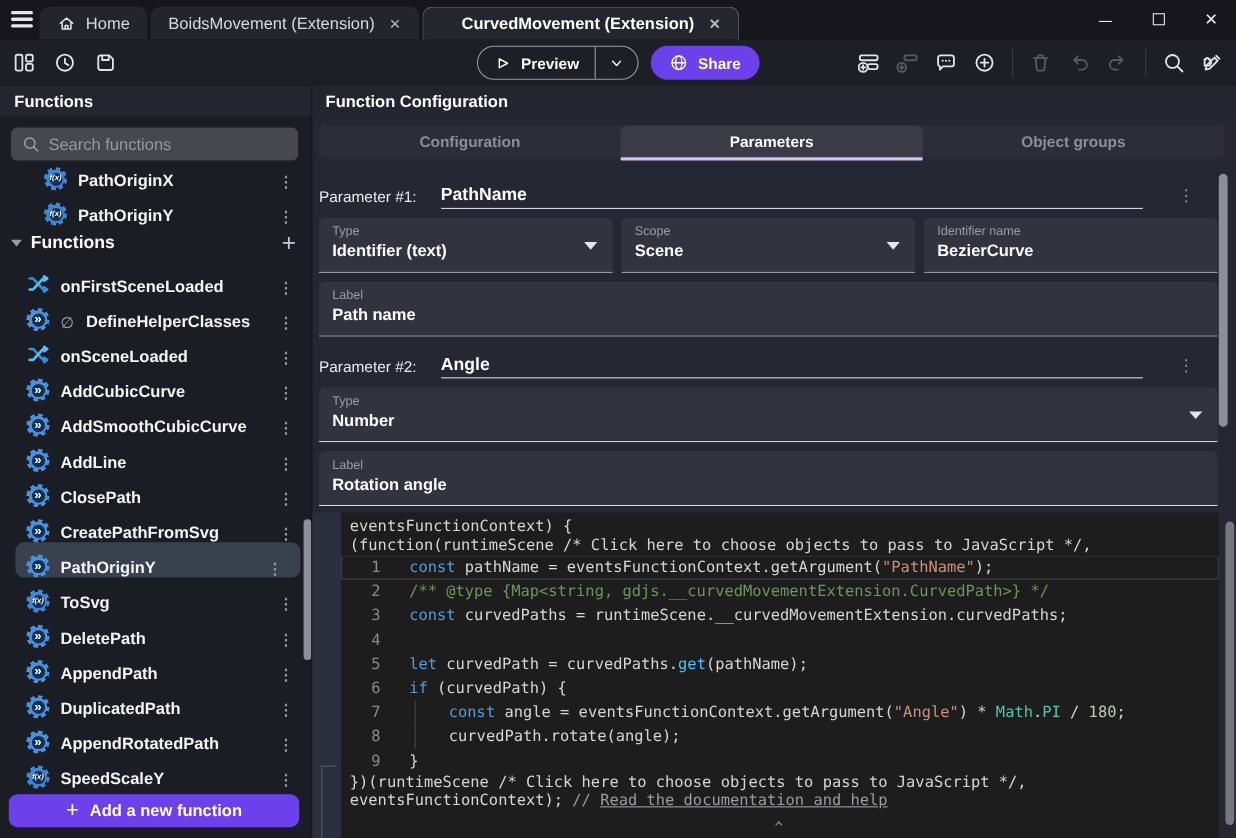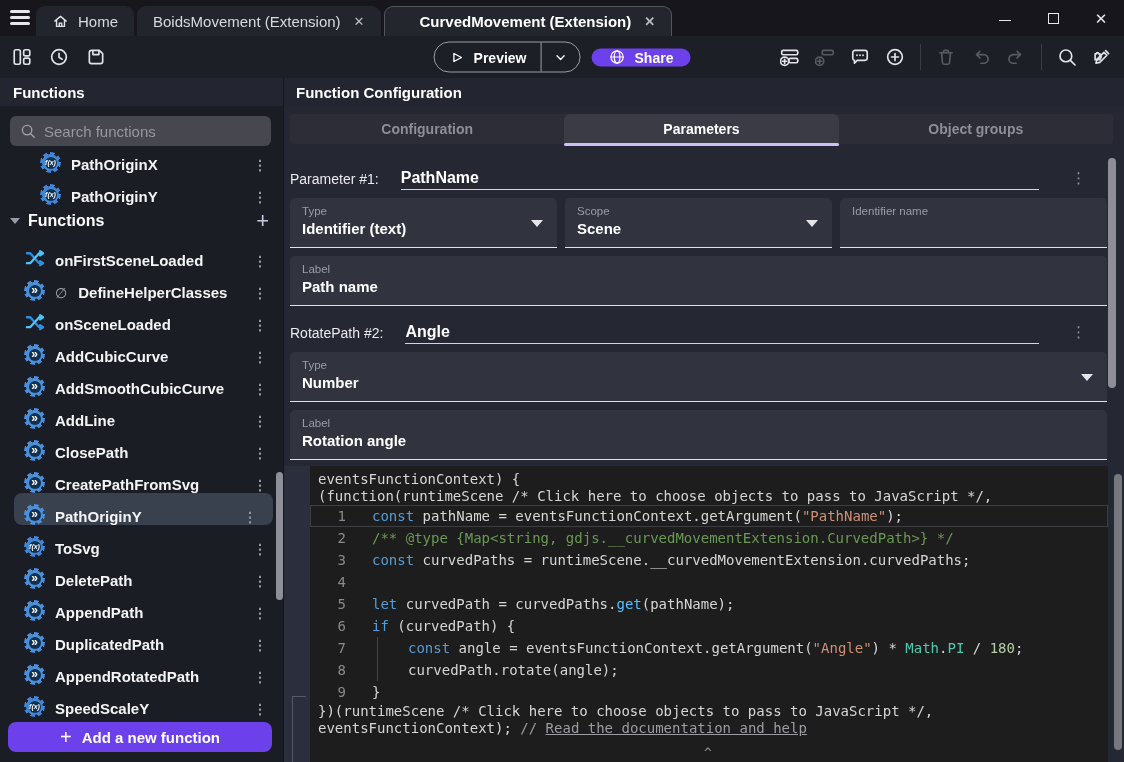--- a/index.html
+++ b/index.html
@@ -33,21 +33,21 @@
   .tb-ic svg{ width:20px; height:20px; }
   .tb-ic.dim svg{ stroke:#585962; }
   .tb-div{ width:1px; height:26px; background:#3a3b45; }
   .tb-center{ position:absolute; left:50%; top:50%; transform:translate(-50%,-50%); display:flex; gap:11px; align-items:center; }
   .preview-btn{ display:flex; align-items:center; height:31px; border:1px solid #9b9ca6; border-radius:17px; cursor:pointer; }
   .preview-main{ display:flex; align-items:center; gap:9px; padding:0 14px 0 14px; }
   .preview-btn svg{ width:16px; height:16px; stroke:#fff; }
   .preview-label{ font-size:14px; font-weight:bold; color:#fff; }
   .preview-split{ width:1px; align-self:stretch; background:#9b9ca6; }
   .preview-caret{ padding:0 11px; display:flex; align-items:center; }
-  .share-btn{ display:flex; align-items:center; gap:9px; height:18px; padding:0 17px; border-radius:17px; background:#6C41EC; cursor:pointer; }
+  .share-btn{ display:flex; align-items:center; gap:9px; height:31px; padding:0 17px; border-radius:17px; background:#6C41EC; cursor:pointer; }
   .share-btn svg{ width:17px; height:17px; stroke:#fff; stroke-width:1.3; }
   .share-label{ font-size:14px; font-weight:bold; color:#fff; }
 
   
   .sidebar{ position:absolute; top:78px; left:0; width:283px; bottom:0; background:#1b1d25; overflow:hidden; }
   .sb-header{ height:28px; background:#232530; display:flex; align-items:center; padding-left:13px; font-size:15px; font-weight:600; color:#fff; }
   .searchbox{ position:absolute; top:38px; left:10px; width:261px; height:30px; background:#47484f; border-radius:6px; display:flex; align-items:center; padding:0 10px; gap:8px; }
   .searchbox svg{ width:16px; height:16px; stroke:#9fa0a8; flex:0 0 auto; }
   .searchbox input{ background:transparent; border:none; outline:none; color:#e8e8ec; font-size:15px; width:100%; font-family:inherit; }
   .searchbox input::placeholder{ color:#96979f; }
@@ -494,29 +494,30 @@
           <div class="f-value">Identifier (text)</div>
           <span class="chev"></span>
         </div>
         <div class="field">
           <div class="f-label">Scope</div>
           <div class="f-value">Scene</div>
           <span class="chev"></span>
         </div>
         <div class="field">
           <div class="f-label">Identifier name</div>
+          <div class="f-value">BezierCurve</div>
         </div>
       </div>
       <div class="field full" style="top:178px">
         <div class="f-label">Label</div>
         <div class="f-value">Path name</div>
       </div>
 
       <div class="param-head" style="top:236px">
-        <span class="p-idx">RotatePath #2:</span>
+        <span class="p-idx">Parameter #2:</span>
         <span class="p-name-wrap"><span class="p-name">Angle</span></span>
         <span class="dots">⋮</span>
       </div>
       <div class="field full" style="top:274px">
         <div class="f-label">Type</div>
         <div class="f-value">Number</div>
         <span class="chev"></span>
       </div>
       <div class="field full" style="top:332px">
         <div class="f-label">Label</div>

